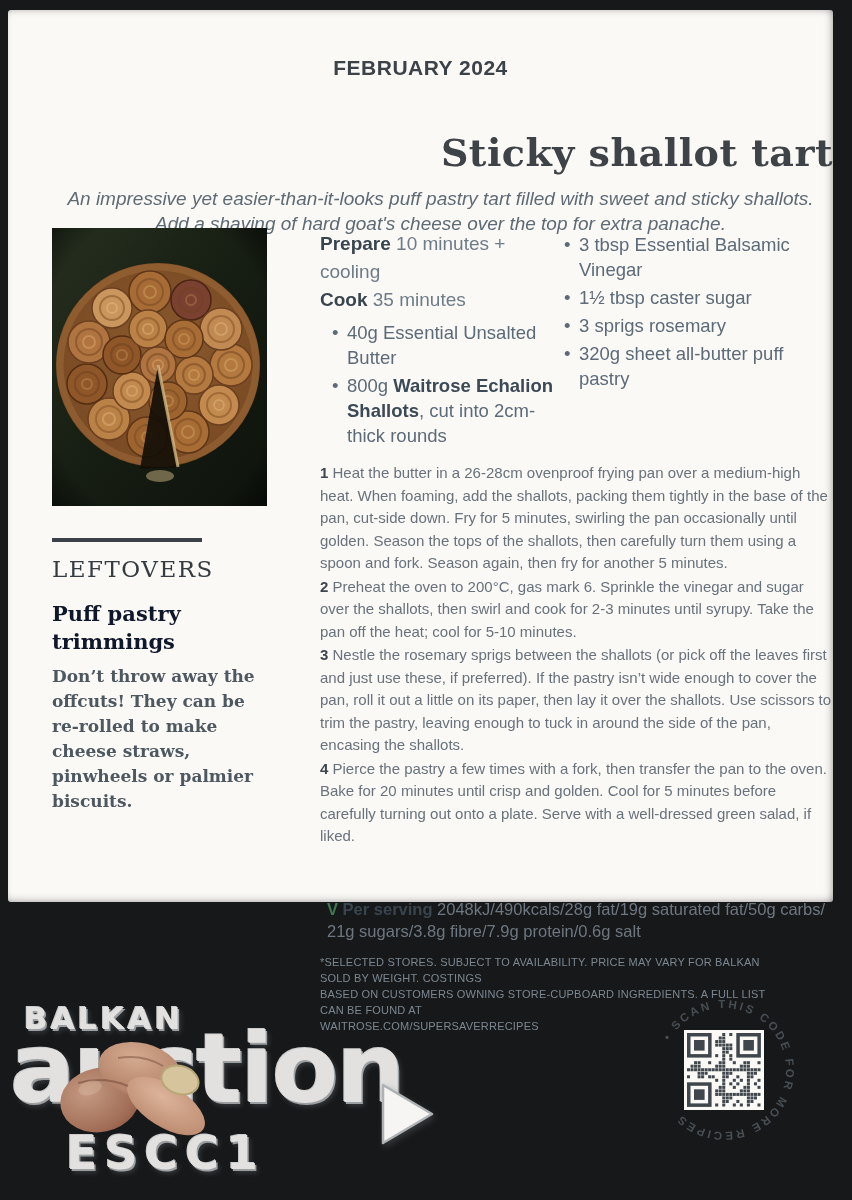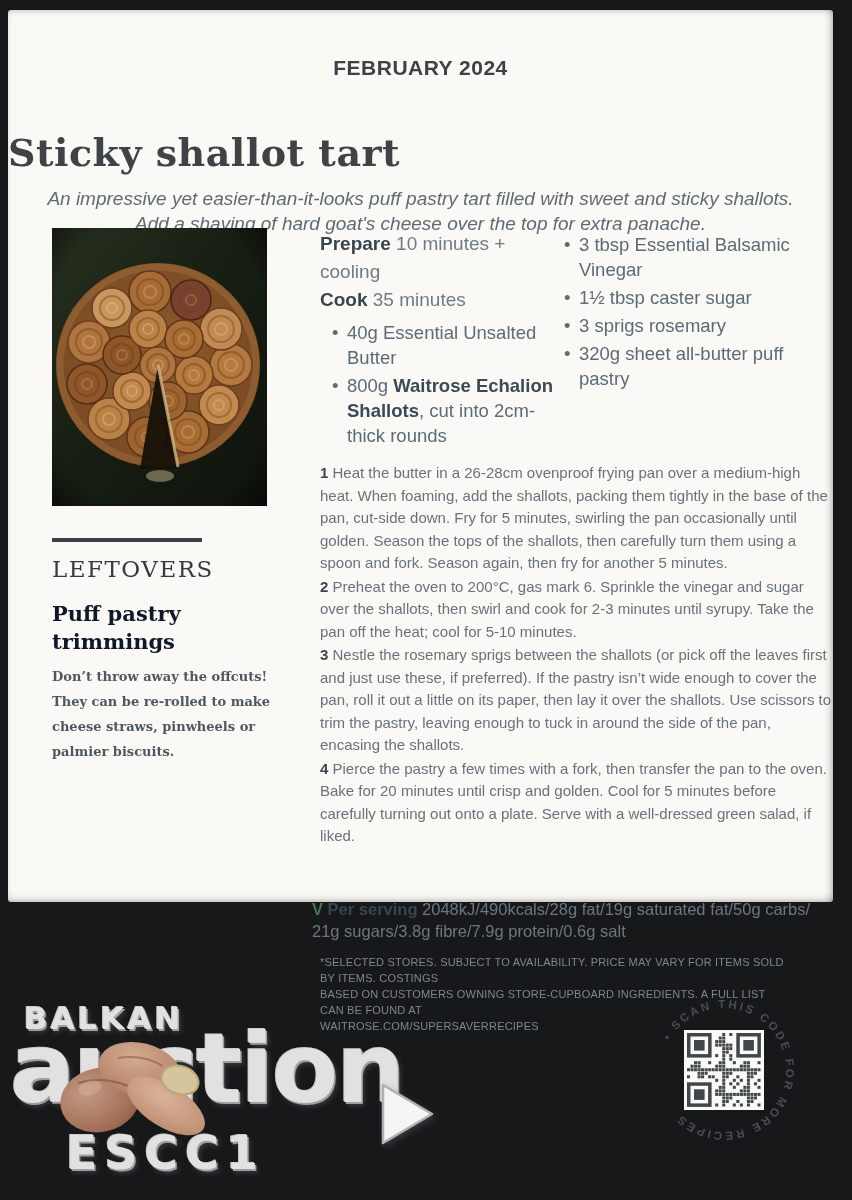--- a/index.html
+++ b/index.html
@@ -6,51 +6,51 @@
   body{width:852px;height:1200px;background:#17181a;position:relative;overflow:hidden;
        font-family:"Liberation Sans",sans-serif;}
   .card{position:absolute;left:8px;top:10px;width:825px;height:892px;background:#faf9f6;
         box-shadow:inset -5px 0 10px -5px rgba(0,0,0,.35), inset 0 -6px 10px -6px rgba(0,0,0,.3),
                    inset 0 4px 8px -5px rgba(0,0,0,.25);
         border-radius:3px;}
   .abs{position:absolute;}
 
   .masthead{left:0;top:46px;width:100%;text-align:center;font-weight:bold;font-size:21px;
             letter-spacing:.5px;color:#3b4248;}
-  .title{left:0;top:120px;width:100%;text-align:left;font-family:"DejaVu Serif",serif;
+  .title{left:0;top:120px;width:100%;text-align:right;font-family:"DejaVu Serif",serif;
          font-weight:bold;font-size:38px;color:#3e4347;letter-spacing:.5px;}
   .subtitle{left:0;top:176px;width:100%;text-align:center;font-style:italic;font-size:19px;
-            color:#5e6b75;line-height:25px;}
+            color:#5e6b75;line-height:25px;padding-left:20px;}
 
   .photo{left:44px;top:218px;width:215px;height:278px;overflow:hidden;}
   .leftovers{left:44px;top:528px;width:222px;}
   .lo-rule{width:150px;height:4px;background:#3a4147;margin-bottom:14px;}
   .lo-head{font-family:"DejaVu Serif",serif;font-weight:normal;font-size:23px;color:#343c42;
            letter-spacing:1.5px;margin-bottom:18px;}
   .lo-sub{font-family:"DejaVu Serif",serif;font-weight:bold;font-size:21px;color:#0f172a;
           line-height:28px;margin-bottom:8px;width:180px;}
-  .lo-body{font-family:"DejaVu Serif",serif;font-weight:bold;font-size:13px;color:#4d5860;
+  .lo-body{font-family:"DejaVu Serif",serif;font-weight:bold;font-size:17px;color:#4d5860;
            line-height:25px;}
 
   .meta{left:312px;top:220px;width:240px;font-size:19px;line-height:28px;}
   .meta b{color:#39454e;}
   .meta span.v{color:#6e7c88;}
 
   ul.ing{margin:0;padding:0;list-style:none;font-size:18.5px;line-height:25px;color:#5c6b78;}
   ul.ing li{position:relative;padding-left:15px;margin-bottom:3px;}
   ul.ing li::before{content:"\2022";position:absolute;left:0;top:0;color:#5c6b78;}
   ul.ing .b{font-weight:bold;color:#3c4a56;}
   .ing1{left:324px;top:310px;width:228px;}
   .ing2{left:556px;top:222px;width:245px;}
 
   .method{left:312px;top:452px;width:512px;font-size:15px;line-height:22.5px;color:#68727c;}
   .method p{margin:0 0 1px 0;}
   .method .num{font-weight:bold;color:#3c4650;}
 
-  .nutrition{left:304px;top:888px;width:512px;font-size:16.5px;line-height:22px;color:#6d7781;}
+  .nutrition{left:319px;top:888px;width:512px;font-size:16.5px;line-height:22px;color:#6d7781;}
   .nutrition .veg{font-weight:bold;}
   .nutrition .lbl{font-weight:bold;color:#39454e;}
 
   .footnote{left:312px;top:944px;width:470px;font-size:11px;line-height:16px;color:#7b8893;
             letter-spacing:.2px;}
 
   .qrwrap{left:636px;top:982px;width:160px;height:160px;}
 
   
   .wm{font-family:"DejaVu Sans",sans-serif;font-weight:bold;color:#f4f3f1;opacity:.92;
@@ -231,21 +231,21 @@
   </div>
 
   <div class="abs nutrition">
     <span class="veg" style="color:#3e7a50">V</span>
     <span class="lbl">Per serving</span>
     <span>2048kJ/490kcals/28g fat/19g saturated fat/50g carbs/</span><br>
     <span>21g sugars/3.8g fibre/7.9g protein/0.6g salt</span>
   </div>
 
   <div class="abs footnote">
-    <div>*SELECTED STORES. SUBJECT TO AVAILABILITY. PRICE MAY VARY FOR ITEMS SOLD BY ITEMS. COSTINGS</div>
+    <div>*SELECTED STORES. SUBJECT TO AVAILABILITY. PRICE MAY VARY FOR BALKAN SOLD BY WEIGHT. COSTINGS</div>
     <div>BASED ON CUSTOMERS OWNING STORE-CUPBOARD INGREDIENTS. A FULL LIST CAN BE FOUND AT</div>
     <div>WAITROSE.COM/SUPERSAVERRECIPES</div>
   </div>
 
   <div class="abs qrwrap">
     <svg width="160" height="160" viewBox="0 0 160 160">
       <defs>
         <path id="circlePath" d="M 18 78 A 62 62 0 1 1 142 78 A 62 62 0 1 1 18 78"></path>
       </defs>
       <g transform="rotate(28 80 78)">

